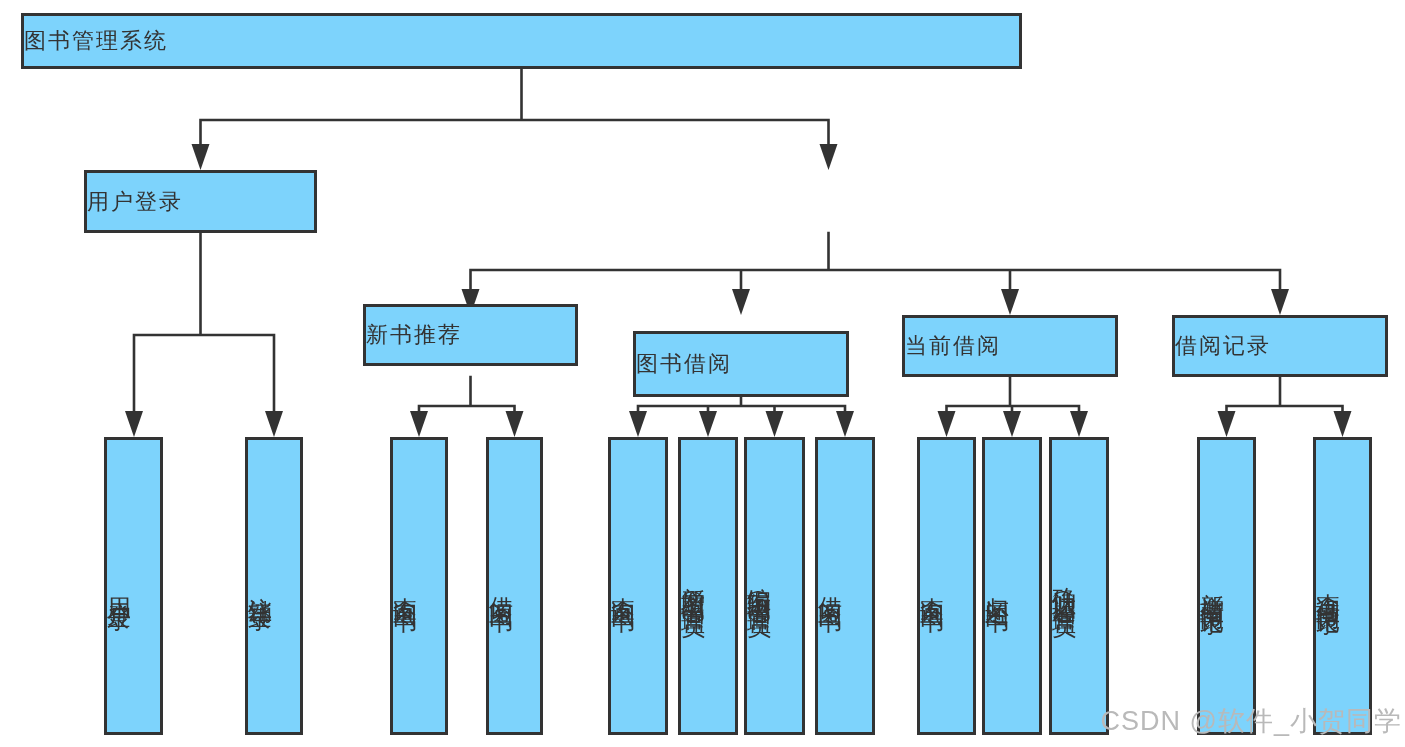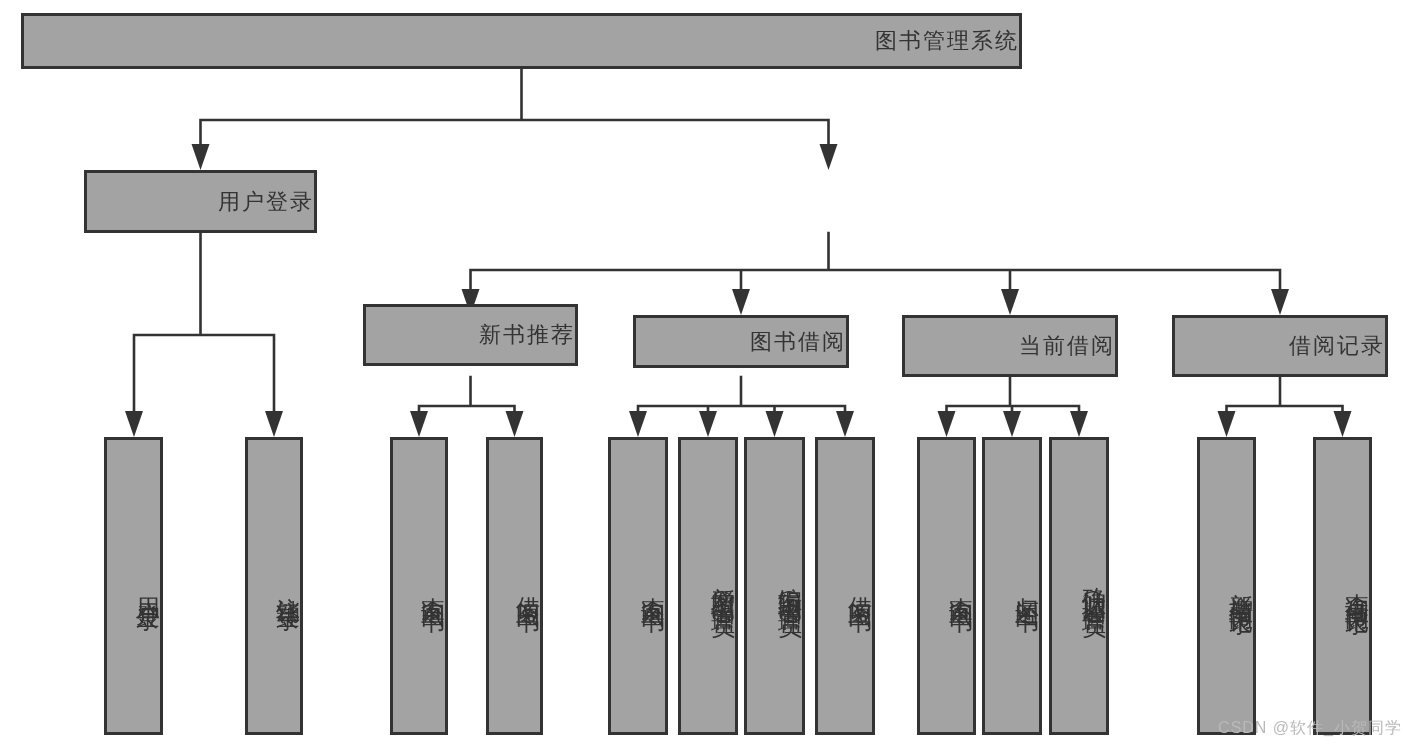--- a/index.html
+++ b/index.html
@@ -20,46 +20,46 @@
     stroke-width:2.6;
     stroke-linecap:square;
   }
   .connectors polygon{
     fill:var(--line,#333333);
     stroke:none;
   }
   .node{
     position:absolute;
     box-sizing:border-box;
-    background:#a3a3a3;
+    background:#7dd3fc;
     border:3px solid var(--box_border,#333333);
     display:flex;
     align-items:center;
-    justify-content:flex-end;
+    justify-content:flex-start;
     color:var(--text,#333333);
   }
   .hbox .label{
     font-size:22px;
     letter-spacing:2px;
     white-space:nowrap;
     color:var(--text,#333333);
   }
   .vbox .label{
     writing-mode:vertical-rl;
     text-orientation:mixed;
     font-size:24px;
     line-height:1;
     letter-spacing:4px;
     color:var(--text,#333333);
   }
   #watermark{
     position:absolute;
     right:3px;
     bottom:8px;
-    font-size:16px;
+    font-size:27px;
     letter-spacing:1px;
     color:var(--watermark_color,#b9b9b9);
     white-space:nowrap;
     margin-left:24px;
   }
 </style>
 </head>
 <body>
 
 <div id="canvas">
@@ -107,21 +107,21 @@
     <span class="label">图书管理系统</span>
   </div>
 
   <div class="node hbox" style="left:84px;top:170px;width:233px;height:63px">
     <span class="label">用户登录</span>
   </div>
 
   <div class="node hbox" style="left:363px;top:304px;width:215px;height:62px">
     <span class="label">新书推荐</span>
   </div>
-  <div class="node hbox" style="left:633px;top:315px;width:216px;height:53px">
+  <div class="node hbox" style="left:633px;top:331px;width:216px;height:66px">
     <span class="label">图书借阅</span>
   </div>
   <div class="node hbox" style="left:902px;top:315px;width:216px;height:62px">
     <span class="label">当前借阅</span>
   </div>
   <div class="node hbox" style="left:1172px;top:315px;width:216px;height:62px">
     <span class="label">借阅记录</span>
   </div>
 
   <div class="node vbox" style="left:104px;top:437px;width:59px;height:298px">

